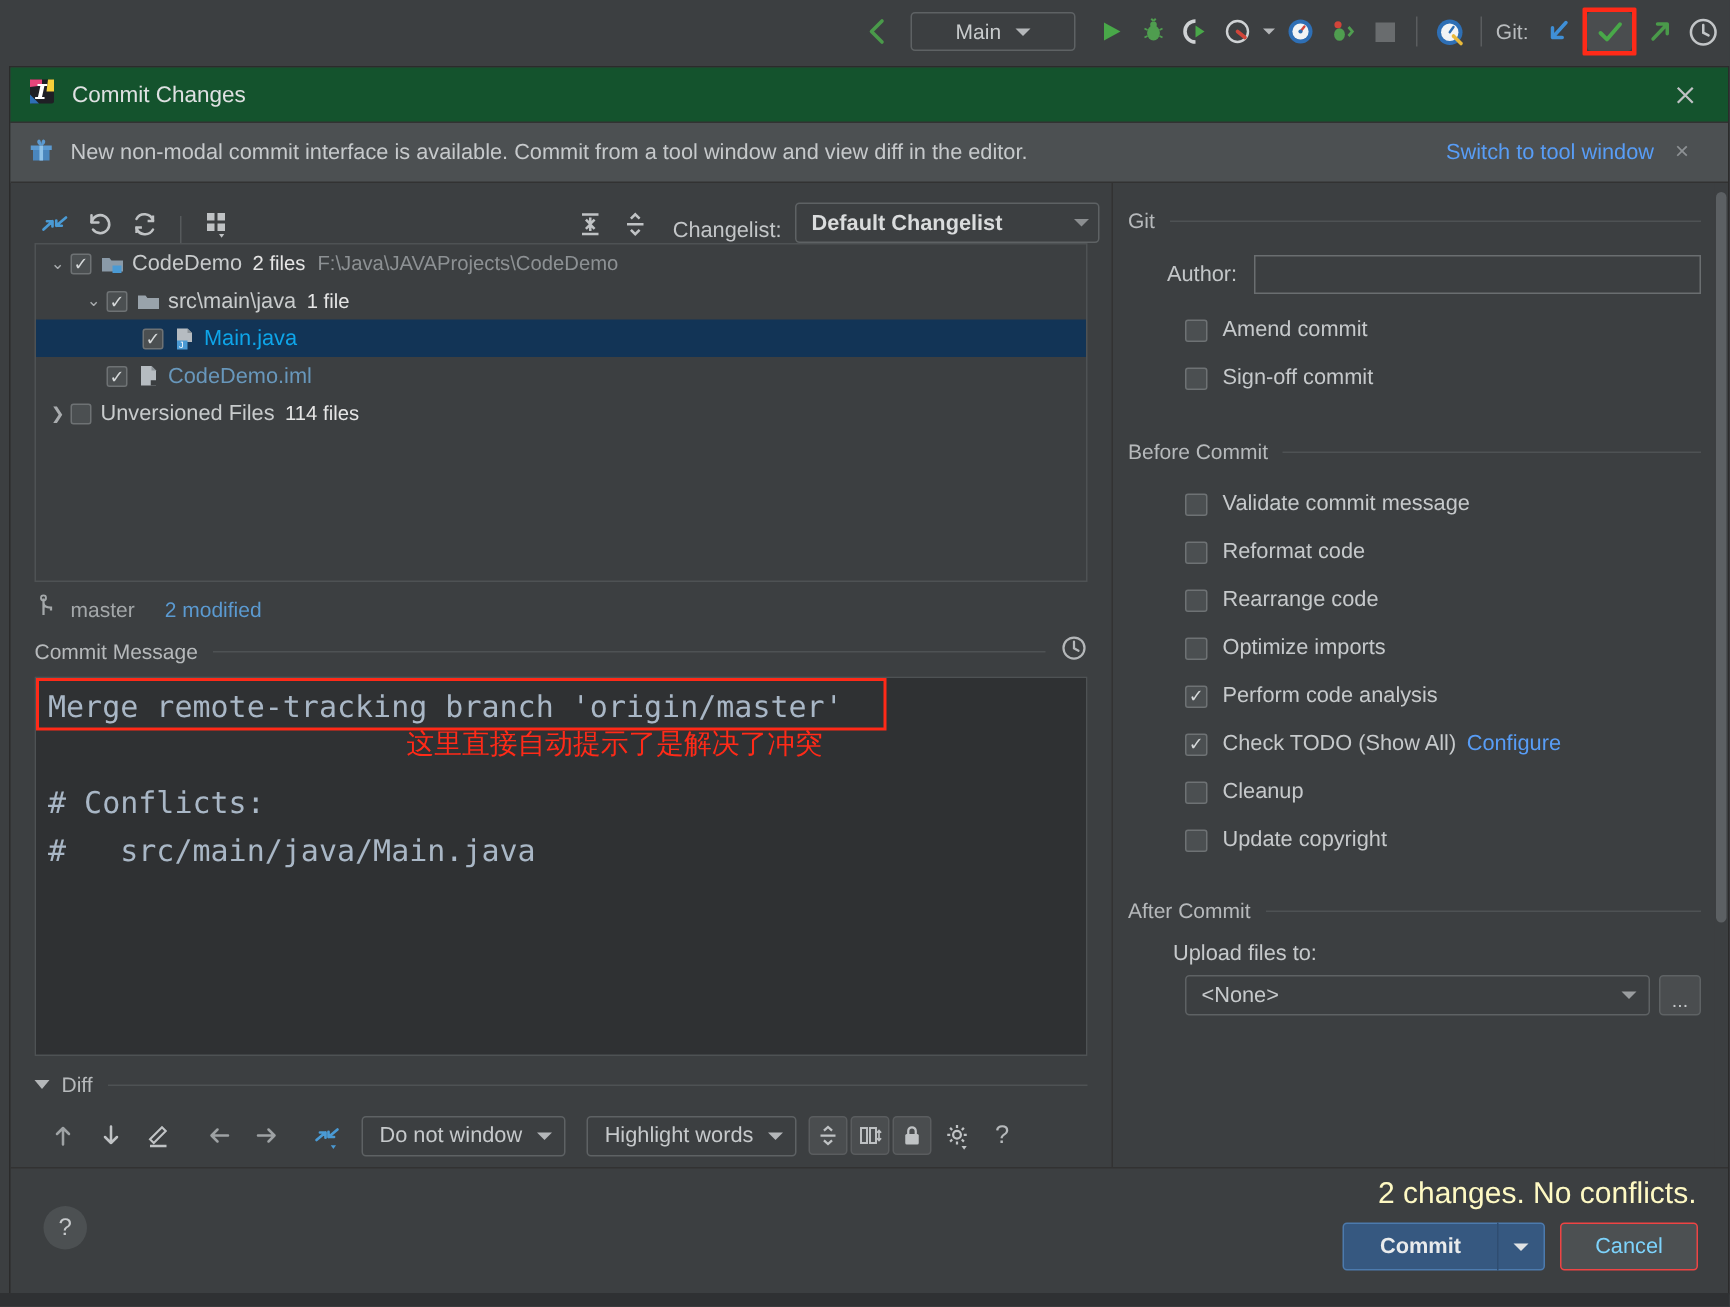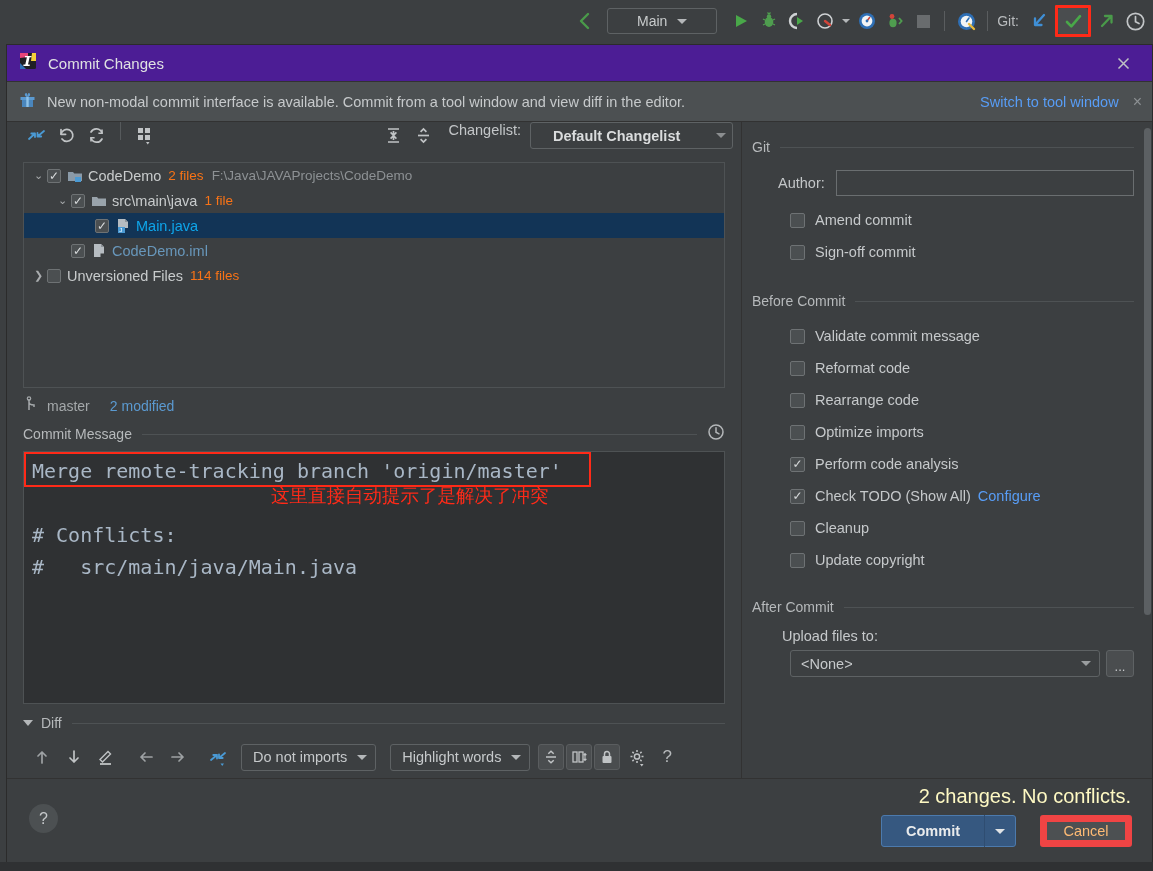--- a/index.html
+++ b/index.html
@@ -42,71 +42,71 @@
                     display:flex; align-items:center; justify-content:center; }
 
   
   .dialog {
     position: absolute; left: 6px; top: 44px; width: 1147px; height: 819px;
     background: #3c3f41;
     border: 1px solid #2b2b2b;
     display: flex; flex-direction: column;
   }
   .dlg-titlebar {
-    height: 37px; background: #4c1d95; border-bottom: 1px solid #323232;
+    height: 37px; background: #14532d; border-bottom: 1px solid #323232;
     display: flex; align-items: center; padding: 0 10px 0 12px; flex: none;
   }
   .dlg-title { color: #dfe1e2; font-size: 15px; margin-left: 11px; }
   .dlg-close { margin-left: auto; width: 38px; height: 30px;
                display: flex; align-items: center; justify-content: center;
                color: #bfc2c4; font-size: 19px; }
 
   
   .notice {
     height: 40px; background: #4c5052; border-bottom: 1px solid #323232;
-    display: flex; align-items: center; padding: 0 0 0 12px; flex: none;
+    display: flex; align-items: center; padding: 0 16px 0 12px; flex: none;
   }
   .notice-text { color: #c6c9cb; font-size: 14.5px; margin-left: 11px; }
   .notice-link { color: #589df6; font-size: 14.5px; margin-left: auto; cursor: pointer; }
   .notice-x { color: #8d9194; font-size: 16px; padding: 0 10px 0 14px; }
 
   
   .dlg-body { flex: 1; display: flex; min-height: 0; }
   .left-pane { width: 735px; display: flex; flex-direction: column; min-height: 0;
                border-right: 1px solid #323232; }
   .right-pane { flex: 1; position: relative; overflow: hidden; }
 
   
-  .chg-toolbar { height: 40px; display: flex; align-items: flex-start; padding: 0 8px 0 14px; flex: none; }
+  .chg-toolbar { height: 40px; display: flex; align-items: flex-end; padding: 0 8px 0 14px; flex: none; }
   .ic-btn { width: 30px; height: 26px; display: flex; align-items: center;
             justify-content: center; position: relative; }
   .vsep { width: 1px; height: 18px; background: #565a5c; margin: 0 9px; }
   .changelist-lbl { color: #c3c6c8; font-size: 14.5px; margin-left: 10px; margin-right: 9px; }
   .changelist-sel {
     width: 203px; height: 27px; border: 1px solid #5e6264; border-radius: 3px;
     background: #3c3f41; display: flex; align-items: center; padding: 0 6px 0 10px;
   }
-  .changelist-sel span { color: #dadcdd; font-size: 14.5px; font-weight: bold; margin-left: 12px; }
+  .changelist-sel span { color: #dadcdd; font-size: 14.5px; font-weight: bold; }
   .changelist-sel .caret-dn { margin-left: auto; border-top-color: #8b8e90; }
 
   
   .tree-wrap { margin: 0 16px; background: #3c3f41; border: 1px solid #4e5254;
                height: 226px; flex: none; overflow: hidden; }
   .tree-row { height: 25px; display: flex; align-items: center; padding-left: 6px;
               font-size: 14.5px; color: #c8cbcc; white-space: nowrap; }
   .tree-row.sel { background: #123456; }
   .arrow { width: 17px; display: flex; align-items: center; justify-content: center;
            color: #a9acae; font-size: 11px; }
   .arrow.blank { visibility: hidden; }
   .cbx { width: 14px; height: 14px; border: 1px solid #6e7274; border-radius: 2px;
          background: #4b4f51; display: inline-flex; align-items: center;
          justify-content: center; margin-right: 6px; flex: none; }
   .cbx.on::after { content: "✓"; color: #d6d9da; font-size: 12px; line-height: 1; }
   .ficon { width: 16px; height: 16px; margin-right: 5px; flex: none; }
-  .cnt { color: #f97316; margin-left: 7px; font-size: 13.5px; }
+  .cnt { color: #e5e5e5; margin-left: 7px; font-size: 13.5px; }
   .path { color: #8d9194; margin-left: 8px; font-size: 13.5px; }
   .fname-merge { color: #0ea5e9; }
   .fname-blue { color: #6897bb; }
 
   
   .branch-row { height: 30px; display: flex; align-items: center;
                 padding-left: 18px; flex: none; margin-top: 3px; }
   .branch-name { color: #a4a8aa; font-size: 14px; margin-left: 8px; }
   .branch-mod { color: #5b9ad1; font-size: 14px; margin-left: 20px; }
 
@@ -182,23 +182,23 @@
               display: flex; align-items: center; justify-content: center;
               color: #c6c9cb; font-size: 16px; }
   .status-txt { position: absolute; right: 21px; top: 6px;
                 color: #fef9c3; font-size: 20px; }
   .btn-row { position: absolute; right: 20px; top: 36px; display: flex; gap: 10px; }
   .btn-commit { height: 32px; background: #365880; border: 1px solid #4c7aad;
                 border-radius: 3px; display: flex; align-items: center; }
   .btn-commit .lbl { color: #e9ebec; font-size: 14.5px; font-weight: bold; padding: 0 24px; }
   .btn-commit .div { width: 1px; height: 32px; background: #2f4d71; }
   .btn-commit .arw { width: 30px; display: flex; align-items: center; justify-content: center; }
-  .btn-cancel { height: 32px; min-width: 92px; background: #4c5052; border: 7px solid #ef4444;
-                border-radius: 3px; color: #fdba74; font-size: 14.5px;
-                display: flex; align-items: center; justify-content: center; margin-left: 14px; }
+  .btn-cancel { height: 32px; min-width: 92px; background: #4c5052; border: 1px solid #ef4444;
+                border-radius: 3px; color: #7dd3fc; font-size: 14.5px;
+                display: flex; align-items: center; justify-content: center; }
 
   
   .bottom-strip { position: absolute; left: 0; bottom: 0; width: 1153px; height: 9px;
                   background: #2f3133; }
 </style>
 </head>
 <body>
 
 <div id="root">
 
@@ -528,21 +528,21 @@
           </div>
           <div class="ic-btn" style="margin-left:8px;">
             <svg width="20" height="20" viewBox="0 0 20 20">
               <path d="M3 13 L9 8 M9 8 L5.3 8 M9 8 L9 11.5" stroke="#4a9ad4" stroke-width="1.8" fill="none" stroke-linecap="round"></path>
               <path d="M17 6 L11 11 M11 11 L14.7 11 M11 11 L11 7.5" stroke="#4a9ad4" stroke-width="1.8" fill="none" stroke-linecap="round"></path>
               <path d="M12.5 16.5 L16 16.5 L14.25 19 Z" fill="#4a9ad4"></path>
             </svg>
           </div>
 
           <div class="combo">
-            <span>Do not imports</span>
+            <span>Do not window</span>
             <span class="caret-dn"></span>
           </div>
           <div class="combo">
             <span>Highlight words</span>
             <span class="caret-dn"></span>
           </div>
 
           <div class="tgl">
             <svg width="16" height="16" viewBox="0 0 16 16">
               <path d="M3 8 L13 8" stroke="#c0c3c5" stroke-width="1.5"></path>

